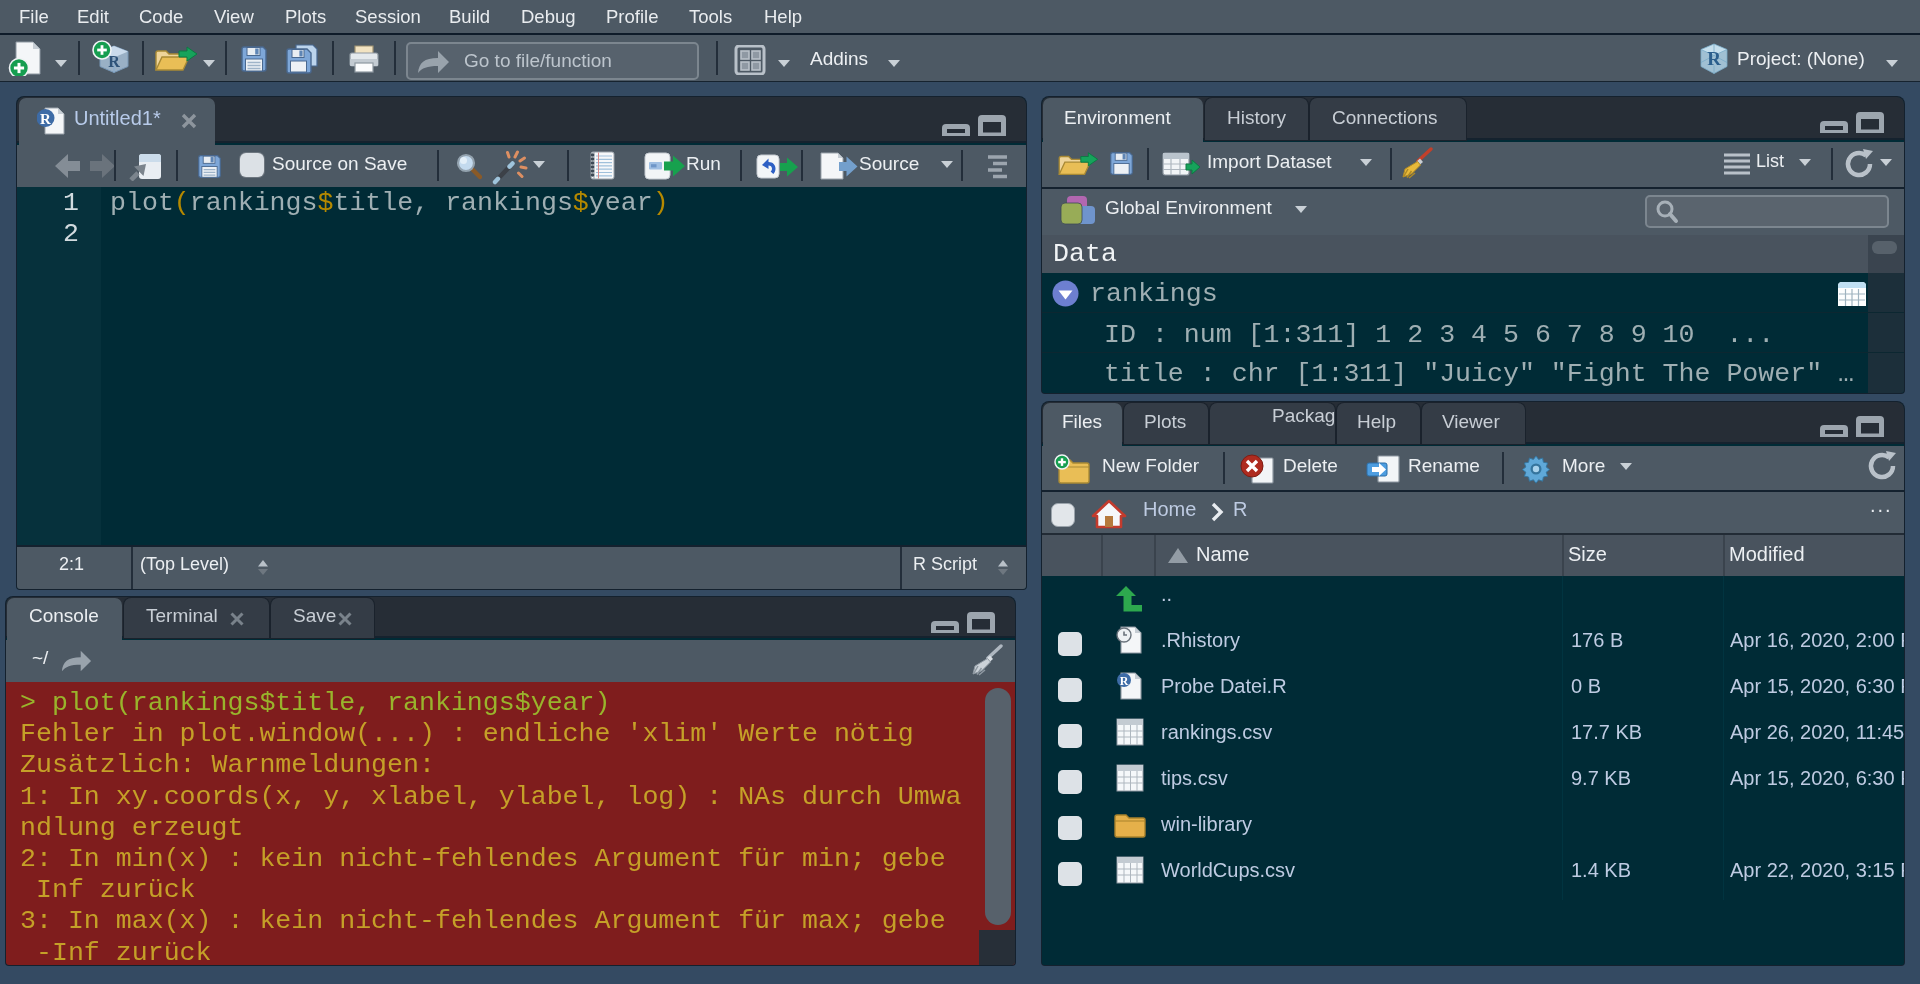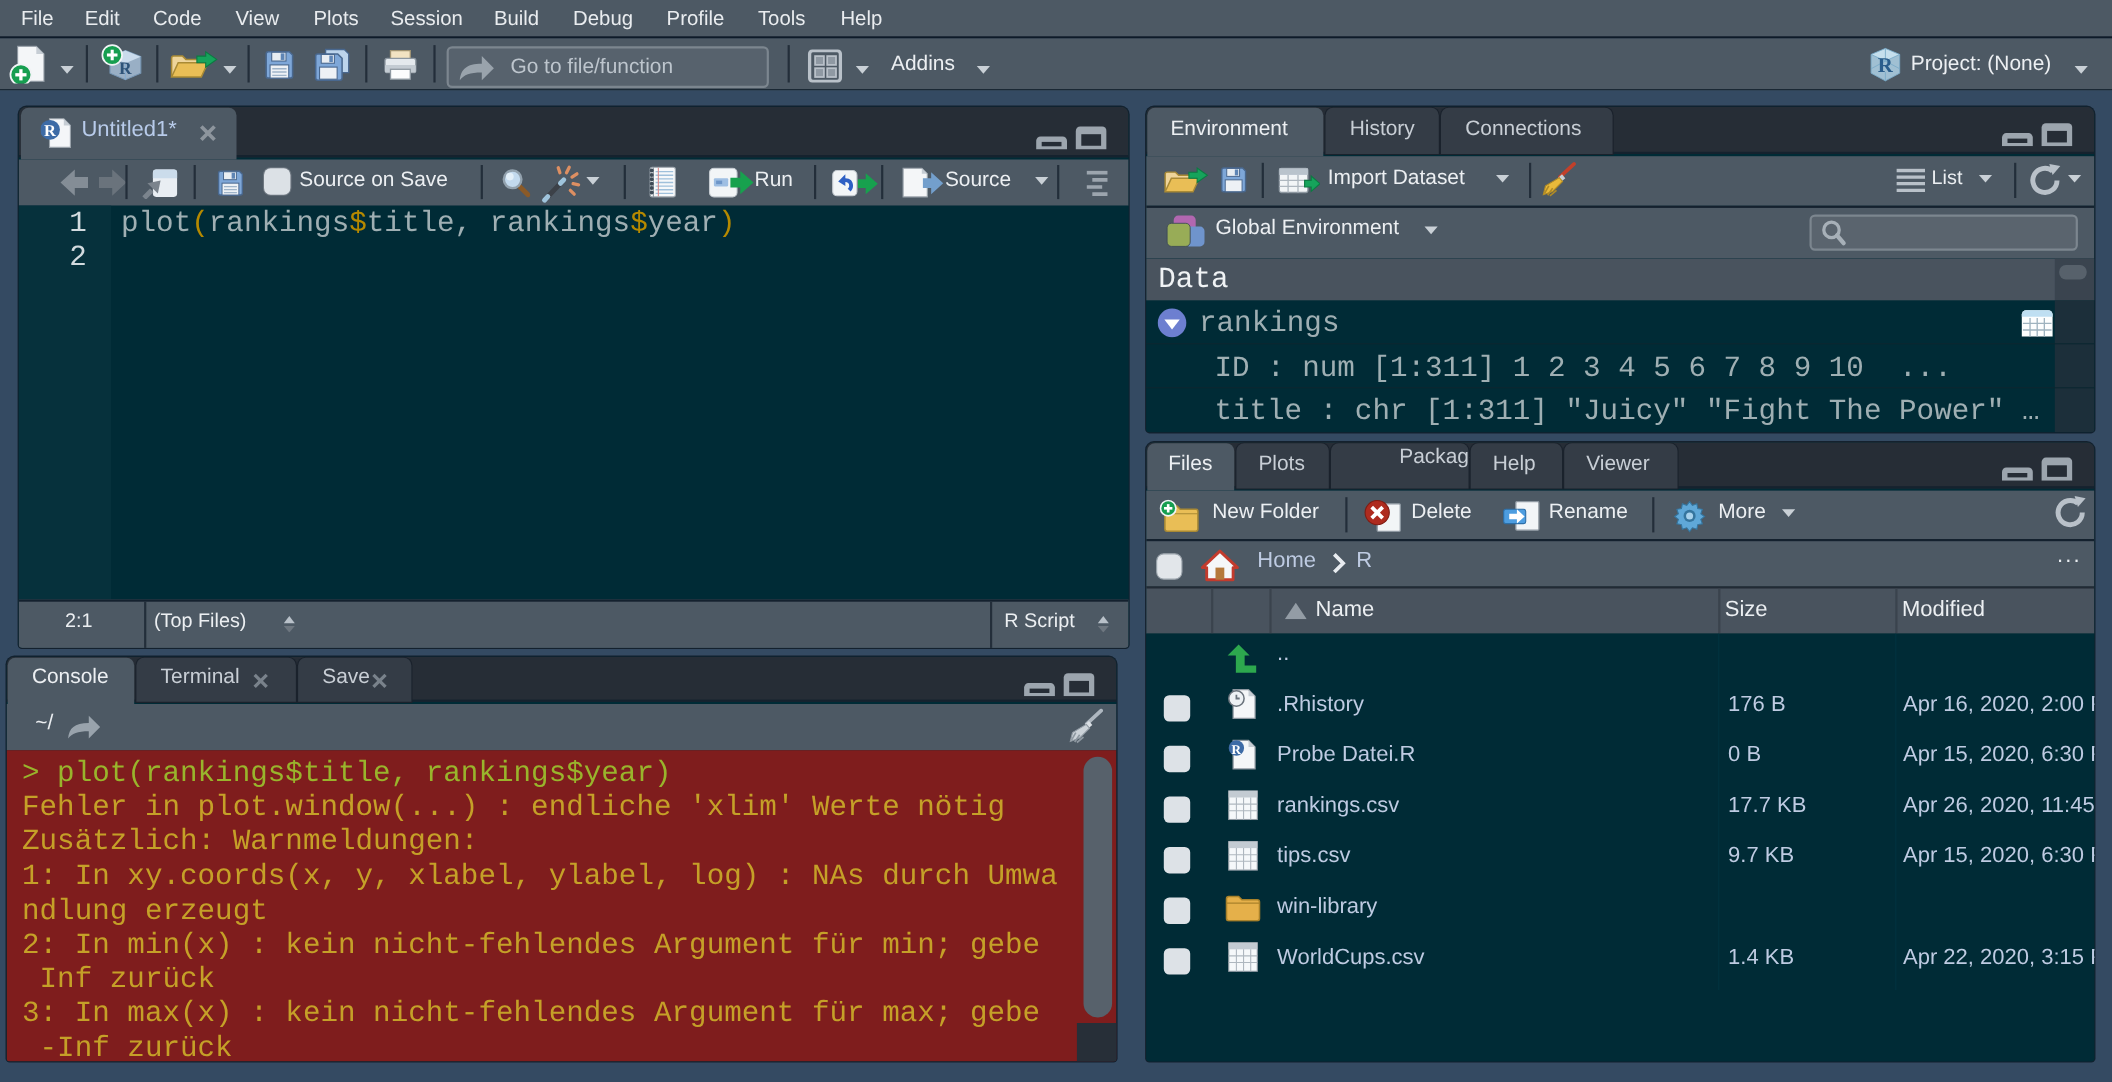--- a/index.html
+++ b/index.html
@@ -226,21 +226,21 @@
     <div class="abs" style="left:0;top:0;width:84px;height:358px;background:#06313C;"></div>
     <div class="txt mono" style="left:0;top:1px;width:62px;text-align:right;font-size:26.6px;line-height:31.3px;color:#D2DBDF;">1
 2</div>
     <div class="txt mono" style="left:93px;top:1px;font-size:26.6px;line-height:31.3px;color:#9FAFB3;">plot<span style="color:#B58900">(</span>rankings<span style="color:#B58900">$</span>title, rankings<span style="color:#B58900">$</span>year<span style="color:#B58900">)</span></div>
   </div>
 
   <div class="abs chrome" style="left:0;top:448px;width:1009px;height:44px;border-top:2px solid #14212E;"></div>
   <div class="abs" style="left:0;top:448px;width:1009px;height:44px;">
     <span class="txt" style="left:42px;top:9px;font-size:18px;color:#ECEFF2;">2:1</span>
     <div class="sep" style="left:114px;top:2px;height:42px;"></div>
-    <span class="txt" style="left:123px;top:9px;font-size:18px;color:#ECEFF2;">(Top Files)</span>
+    <span class="txt" style="left:123px;top:9px;font-size:18px;color:#ECEFF2;">(Top Level)</span>
     <svg class="abs" style="left:240px;top:15px;" width="12" height="15" viewBox="0 0 12 15">
       <path d="M6 0 l5 6.5 h-10 z" fill="#B9C1C9"></path>
           <path d="M6 15 l5 -6 h-10 z" fill="#6E7780"></path>
     </svg>
     <div class="sep" style="left:883px;top:2px;height:42px;"></div>
     <span class="txt" style="left:896px;top:9px;font-size:18px;color:#ECEFF2;">R Script</span>
     <svg class="abs" style="left:980px;top:15px;" width="12" height="15" viewBox="0 0 12 15">
       <path d="M6 0 l5 6.5 h-10 z" fill="#B9C1C9"></path>
           <path d="M6 15 l5 -6 h-10 z" fill="#6E7780"></path>
     </svg>

